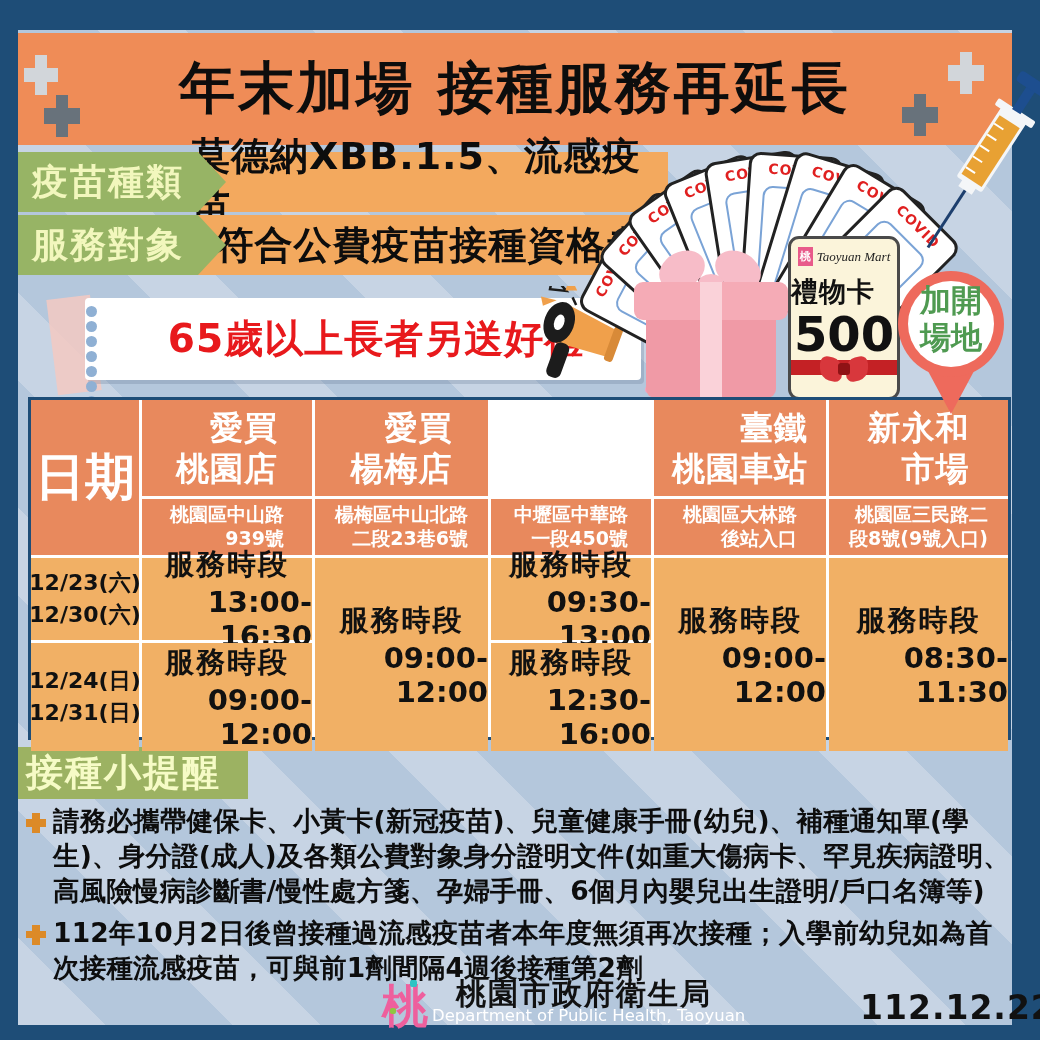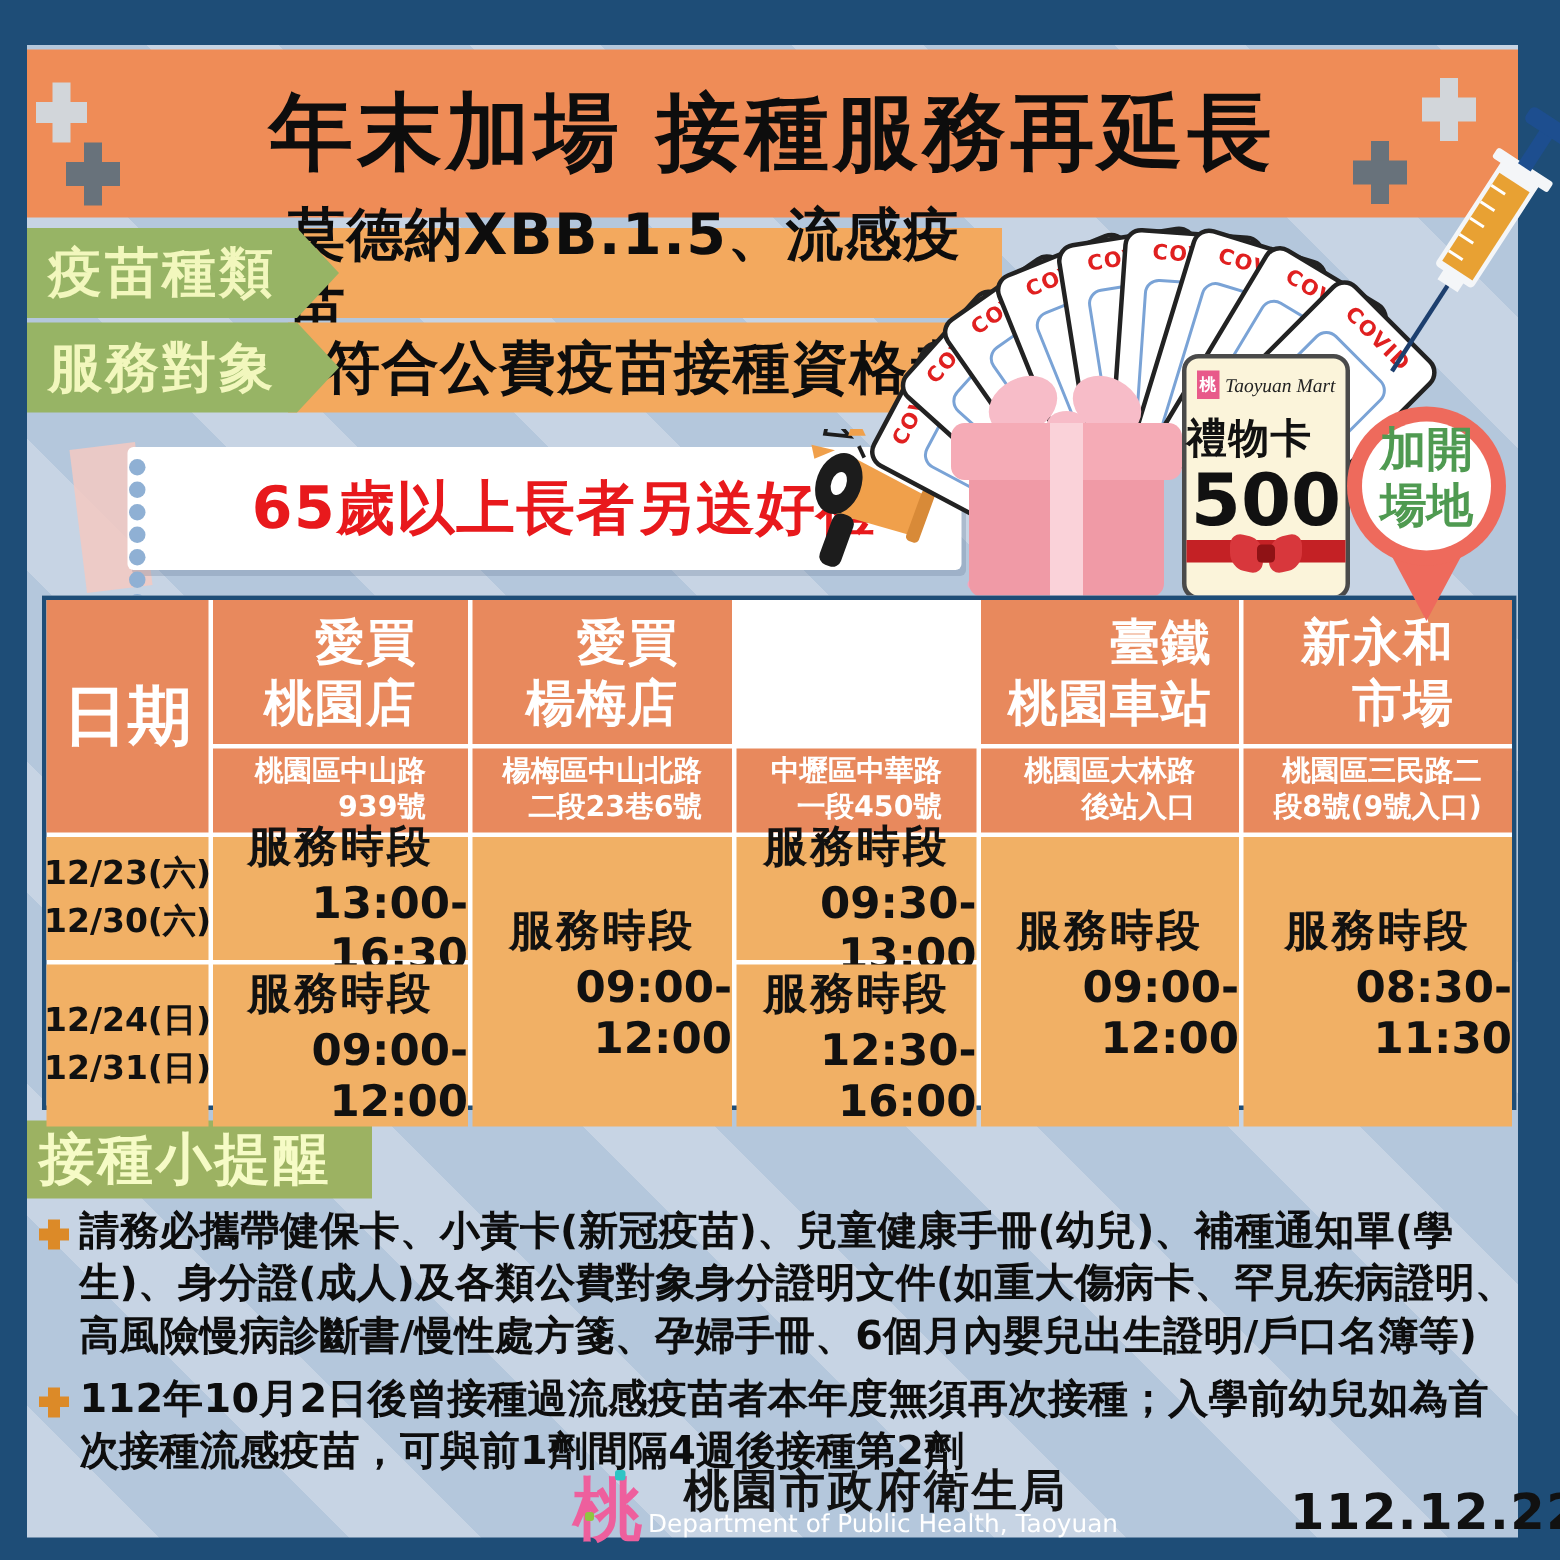--- a/index.html
+++ b/index.html
@@ -80,21 +80,21 @@
   .deco-plus{--c:#f2a6c0;width:15px;height:15px;}
   .deco-ring{width:12px;height:12px;border:3px solid #f2a6c0;border-radius:50%;}
   .deco-dot{width:7px;height:7px;background:#f2a6c0;border-radius:50%;}
 
   
   .sched{left:28px;top:397px;width:977px;height:337px;background:#fff;border:3px solid #1e4d77;z-index:20;
     display:grid;grid-template-columns:108px 170px 173px 160px 172px 1fr;grid-template-rows:96px 56px 82px 1fr;gap:3px;}
   .cell{display:flex;align-items:center;justify-content:center;text-align:right;}
   .hd{background:#e8895d;color:#fff;}
   .bd{background:#f1b065;color:#111;}
-  .c-dateh{grid-column:1;grid-row:1/3;font-size:43px;font-weight:800;}
+  .c-dateh{grid-column:1;grid-row:1/3;font-size:50px;font-weight:800;}
   .c-venue{grid-row:1;font-size:33px;font-weight:800;line-height:1.25;letter-spacing:1px;}
   .c-addr{grid-row:2;font-size:19px;line-height:1.25;font-weight:600;}
   .c-dates{grid-column:1;font-size:22px;line-height:1.45;font-weight:600;}
   .slot{flex-direction:column;font-weight:700;}
   .slot .sl{font-size:29px;letter-spacing:2px;}
   .slot .st{font-size:29px;letter-spacing:0;}
   .rspan{grid-row:3/5;}
 
   
   .tips-head{left:18px;top:747px;width:230px;height:52px;background:#9cb262;display:flex;align-items:center;z-index:4;}

